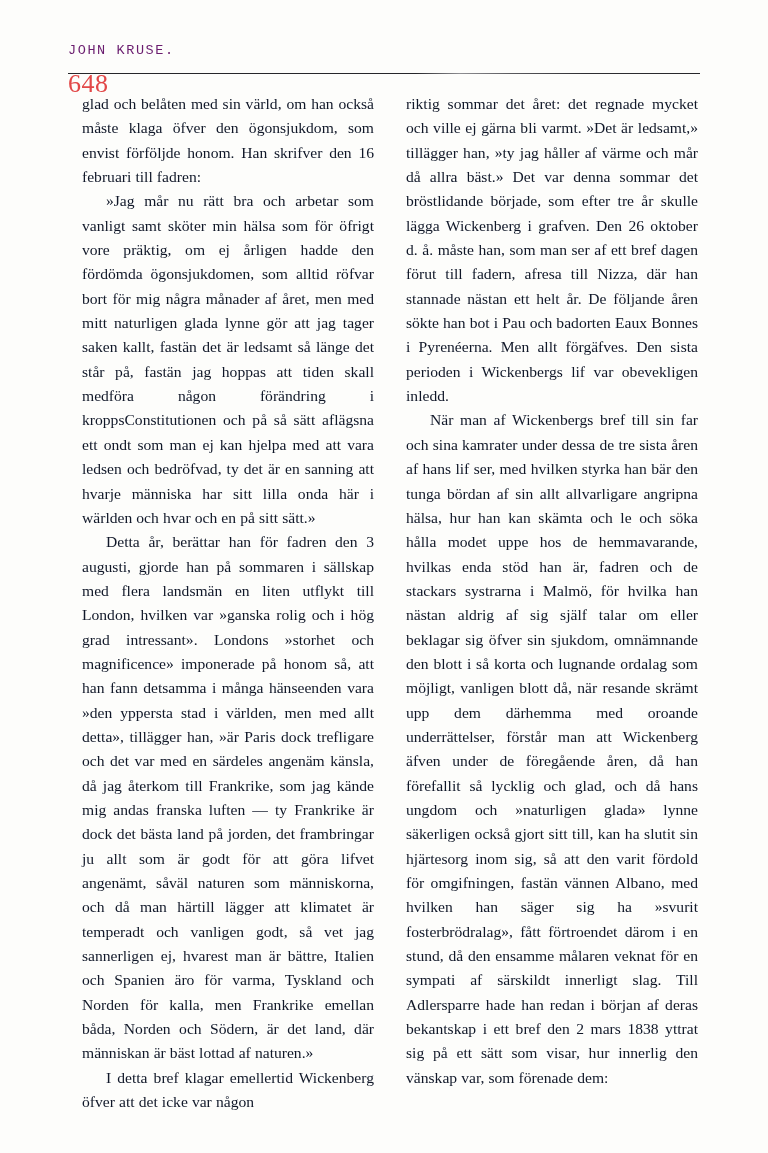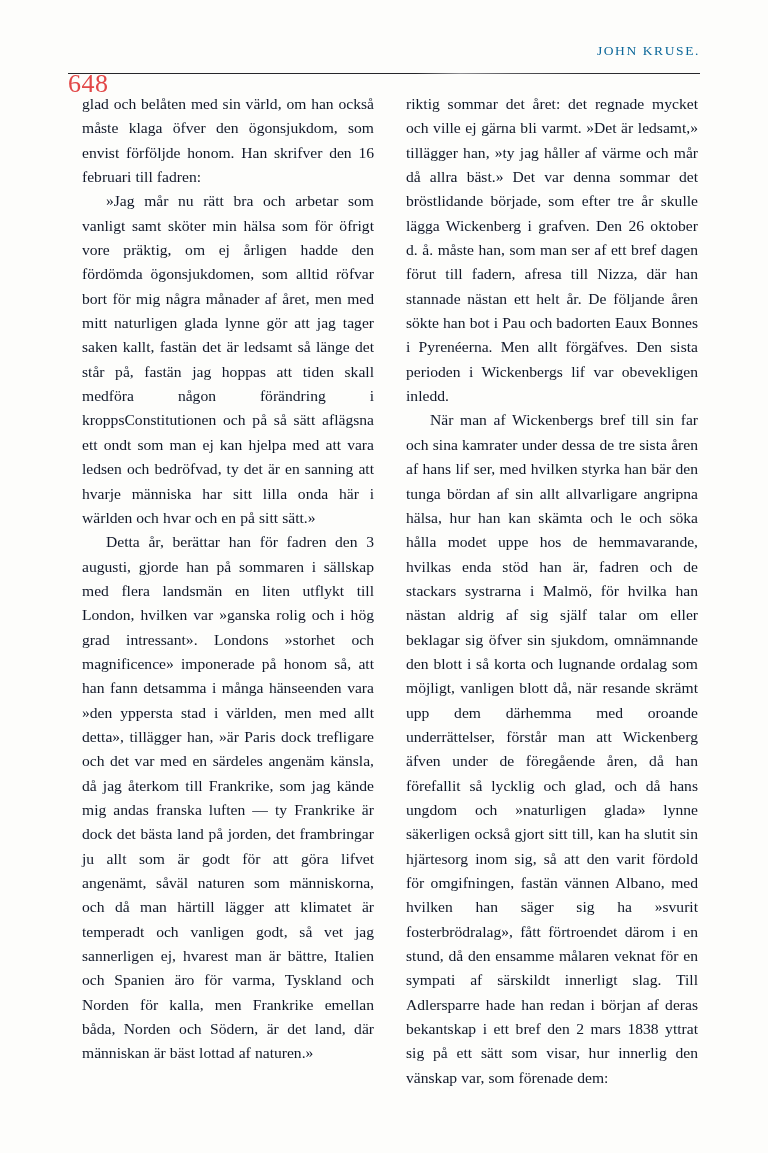--- a/index.html
+++ b/index.html
@@ -37,24 +37,25 @@
     font-size: 26px;
     letter-spacing: 0.5px;
     color: #ef4444;
     margin-top: 31px;
   }
   .head-title {
     position: absolute;
     left: 0;
     top: 5px;
     width: 632px;
-    text-align: right;
+    text-align: left;
     font-size: 13.5px;
     letter-spacing: 1.6px;
-    color: #0369a1;
+    color: #701a75;
+    font-family: Liberation Mono, monospace;
   }
   .head-rule {
     position: absolute;
     left: 68px;
     top: 73px;
     width: 632px;
     height: 1px;
     background: linear-gradient(to right,
         #26262a 0%, #26262a 55%, #8e8e92 62%,
         #5a5a5e 70%, #2e2e32 82%, #26262a 100%);
@@ -103,20 +104,21 @@
   </div>
 
   <div class="head-rule"></div>
 
   <div class="columns">
 
     <div class="col col-left">
       <p class="flush">glad och belåten med sin värld, om han också måste klaga öfver den ögonsjukdom, som envist förföljde honom. Han skrifver den 16 februari till fadren:</p>
       <p class="indent">»Jag mår nu rätt bra och arbetar som vanligt samt sköter min hälsa som för öfrigt vore präktig, om ej årligen hadde den fördömda ögonsjukdomen, som alltid röfvar bort för mig några månader af året, men med mitt naturligen glada lynne gör att jag tager saken kallt, fastän det är ledsamt så länge det står på, fastän jag hoppas att tiden skall medföra någon förändring i kroppsConstitutionen och på så sätt aflägsna ett ondt som man ej kan hjelpa med att vara ledsen och bedröfvad, ty det är en sanning att hvarje människa har sitt lilla onda här i wärlden och hvar och en på sitt sätt.»</p>
       <p class="indent">Detta år, berättar han för fadren den 3 augusti, gjorde han på sommaren i sällskap med flera landsmän en liten utflykt till London, hvilken var »ganska rolig och i hög grad intressant». Londons »storhet och magnificence» imponerade på honom så, att han fann detsamma i många hänseenden vara »den yppersta stad i världen, men med allt detta», tillägger han, »är Paris dock trefligare och det var med en särdeles angenäm känsla, då jag återkom till Frankrike, som jag kände mig andas franska luften — ty Frankrike är dock det bästa land på jorden, det frambringar ju allt som är godt för att göra lifvet angenämt, såväl naturen som människorna, och då man härtill lägger att klimatet är temperadt och vanligen godt, så vet jag sannerligen ej, hvarest man är bättre, Italien och Spanien äro för varma, Tyskland och Norden för kalla, men Frankrike emellan båda, Norden och Södern, är det land, där människan är bäst lottad af naturen.»</p>
+      <p class="indent">I detta bref klagar emellertid Wickenberg öfver att det icke var någon</p>
     </div>
 
     <div class="col col-right">
       <p class="flush">riktig sommar det året: det regnade mycket och ville ej gärna bli varmt. »Det är ledsamt,» tillägger han, »ty jag håller af värme och mår då allra bäst.» Det var denna sommar det bröstlidande började, som efter tre år skulle lägga Wickenberg i grafven. Den 26 oktober d. å. måste han, som man ser af ett bref dagen förut till fadern, afresa till Nizza, där han stannade nästan ett helt år. De följande åren sökte han bot i Pau och badorten Eaux Bonnes i Pyrenéerna. Men allt förgäfves. Den sista perioden i Wickenbergs lif var obevekligen inledd.</p>
       <p class="indent">När man af Wickenbergs bref till sin far och sina kamrater under dessa de tre sista åren af hans lif ser, med hvilken styrka han bär den tunga bördan af sin allt allvarligare angripna hälsa, hur han kan skämta och le och söka hålla modet uppe hos de hemmavarande, hvilkas enda stöd han är, fadren och de stackars systrarna i Malmö, för hvilka han nästan aldrig af sig själf talar om eller beklagar sig öfver sin sjukdom, omnämnande den blott i så korta och lugnande ordalag som möjligt, vanligen blott då, när resande skrämt upp dem därhemma med oroande underrättelser, förstår man att Wickenberg äfven under de föregående åren, då han förefallit så lycklig och glad, och då hans ungdom och »naturligen glada» lynne säkerligen också gjort sitt till, kan ha slutit sin hjärtesorg inom sig, så att den varit fördold för omgifningen, fastän vännen Albano, med hvilken han säger sig ha »svurit fosterbrödralag», fått förtroendet därom i en stund, då den ensamme målaren veknat för en sympati af särskildt innerligt slag. Till Adlersparre hade han redan i början af deras bekantskap i ett bref den 2 mars 1838 yttrat sig på ett sätt som visar, hur innerlig den vänskap var, som förenade dem:</p>
     </div>
 
   </div>
 </div>
 

